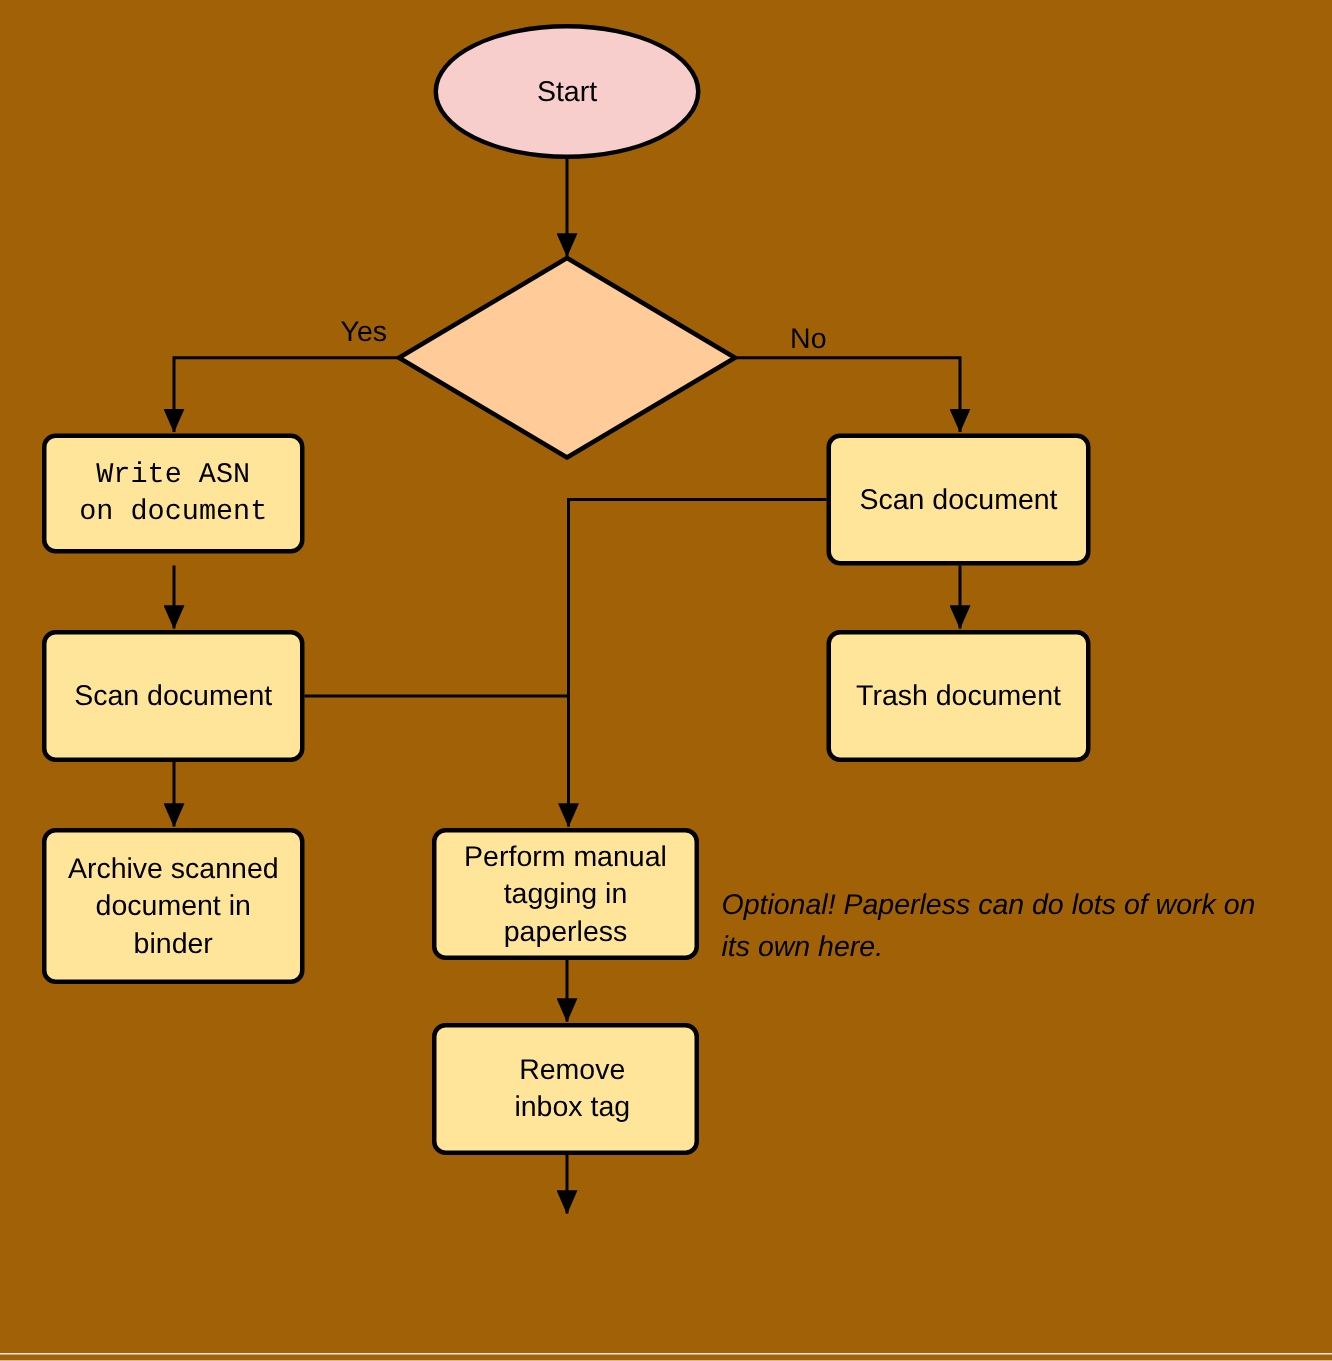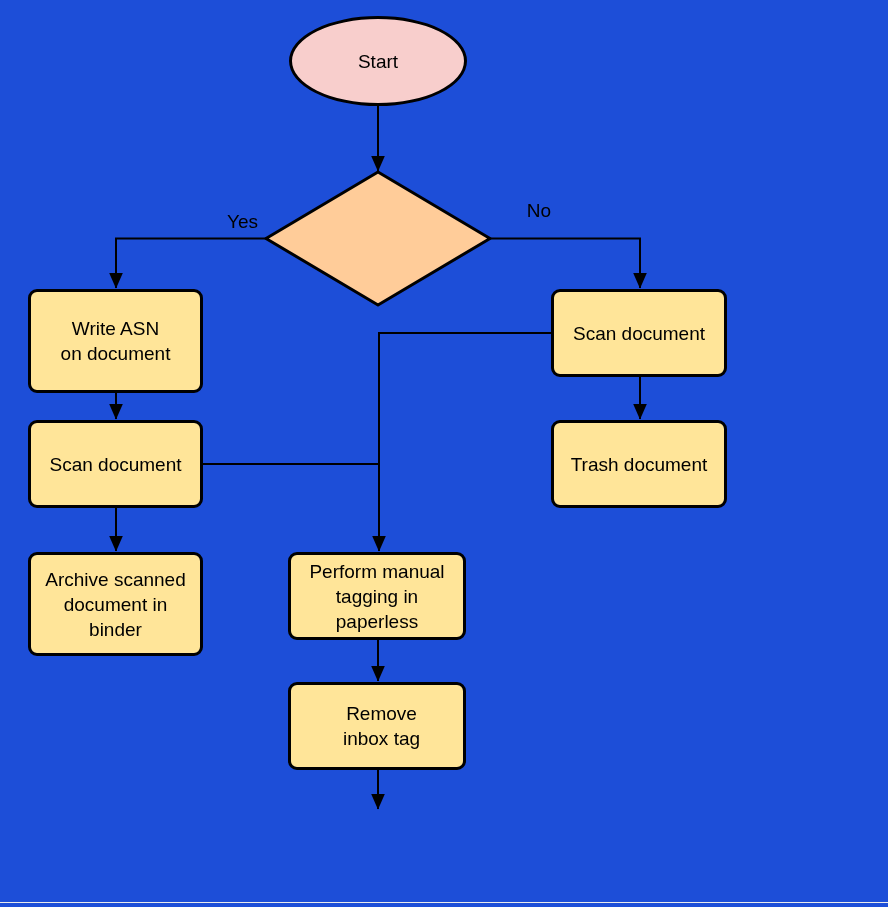--- a/index.html
+++ b/index.html
@@ -4,21 +4,21 @@
 <style>
   html, body {
     margin: 0;
     padding: 0;
     background: #ffffff;
   }
   #stage {
     position: relative;
     width: 888px;
     height: 907px;
-    background: #1d4ed8;
+    background: #a16207;
     overflow: hidden;
     font-family: "Liberation Sans", sans-serif;
     color: #000000;
   }
   #edges {
     position: absolute;
     left: 0;
     top: 0;
     width: 888px;
     height: 907px;
@@ -76,31 +76,31 @@
     position: absolute;
     left: 0;
     top: 902px;
     width: 888px;
     height: 1px;
     background: #e9e9ec;
   }
 
   
   #node-start        { left: 289px; top: 16px;  width: 178px; height: 90px; }
-  #node-write-asn    { left: 28px;  top: 289px; width: 175px; height: 104px; }
+  #node-write-asn    { left: 28px;  top: 289px; width: 175px; height: 80px; font-family: Liberation Mono, monospace; }
   #node-scan-left    { left: 28px;  top: 420px; width: 175px; height: 88px; }
   #node-archive      { left: 28px;  top: 552px; width: 175px; height: 104px; }
   #node-scan-right   { left: 551px; top: 289px; width: 176px; height: 88px; }
   #node-trash        { left: 551px; top: 420px; width: 176px; height: 88px; }
   #node-tagging      { left: 288px; top: 552px; width: 178px; height: 88px; }
   #node-remove-inbox { left: 288px; top: 682px; width: 178px; height: 88px; padding-left: 15px; }
   #node-end          { left: 289px; top: 810px; width: 178px; height: 90px; }
   #label-decision    { left: 266px; top: 172px; width: 224px; height: 133px; }
   #label-yes         { left: 198px; top: 211px; width: 60px; }
-  #label-no          { left: 491px; top: 200px; width: 60px; }
+  #label-no          { left: 491px; top: 216px; width: 60px; }
 </style>
 </head>
 <body>
 
 <div id="stage">
 
   <svg id="edges" viewBox="0 0 888 907" xmlns="http://www.w3.org/2000/svg">
     <defs>
       <marker id="arrow" viewBox="0 0 16 14" refX="15.5" refY="7" markerWidth="16" markerHeight="14" markerUnits="userSpaceOnUse" orient="auto">
         <path d="M0,0 L16,7 L0,14 Z" fill="#000000"></path>
@@ -142,15 +142,17 @@
   <div id="node-trash" class="node process">Trash document</div>
 
   <div id="node-remove-inbox" class="node process">Remove
 inbox tag</div>
 
 
   <div id="label-yes" class="edge-label">Yes</div>
 
   <div id="label-no" class="edge-label">No</div>
 
+  <div class="annotation">Optional! Paperless can do lots of work on
+its own here.</div>
 
   <div class="bottom-rule"></div>
 </div>
 
 </body></html>

